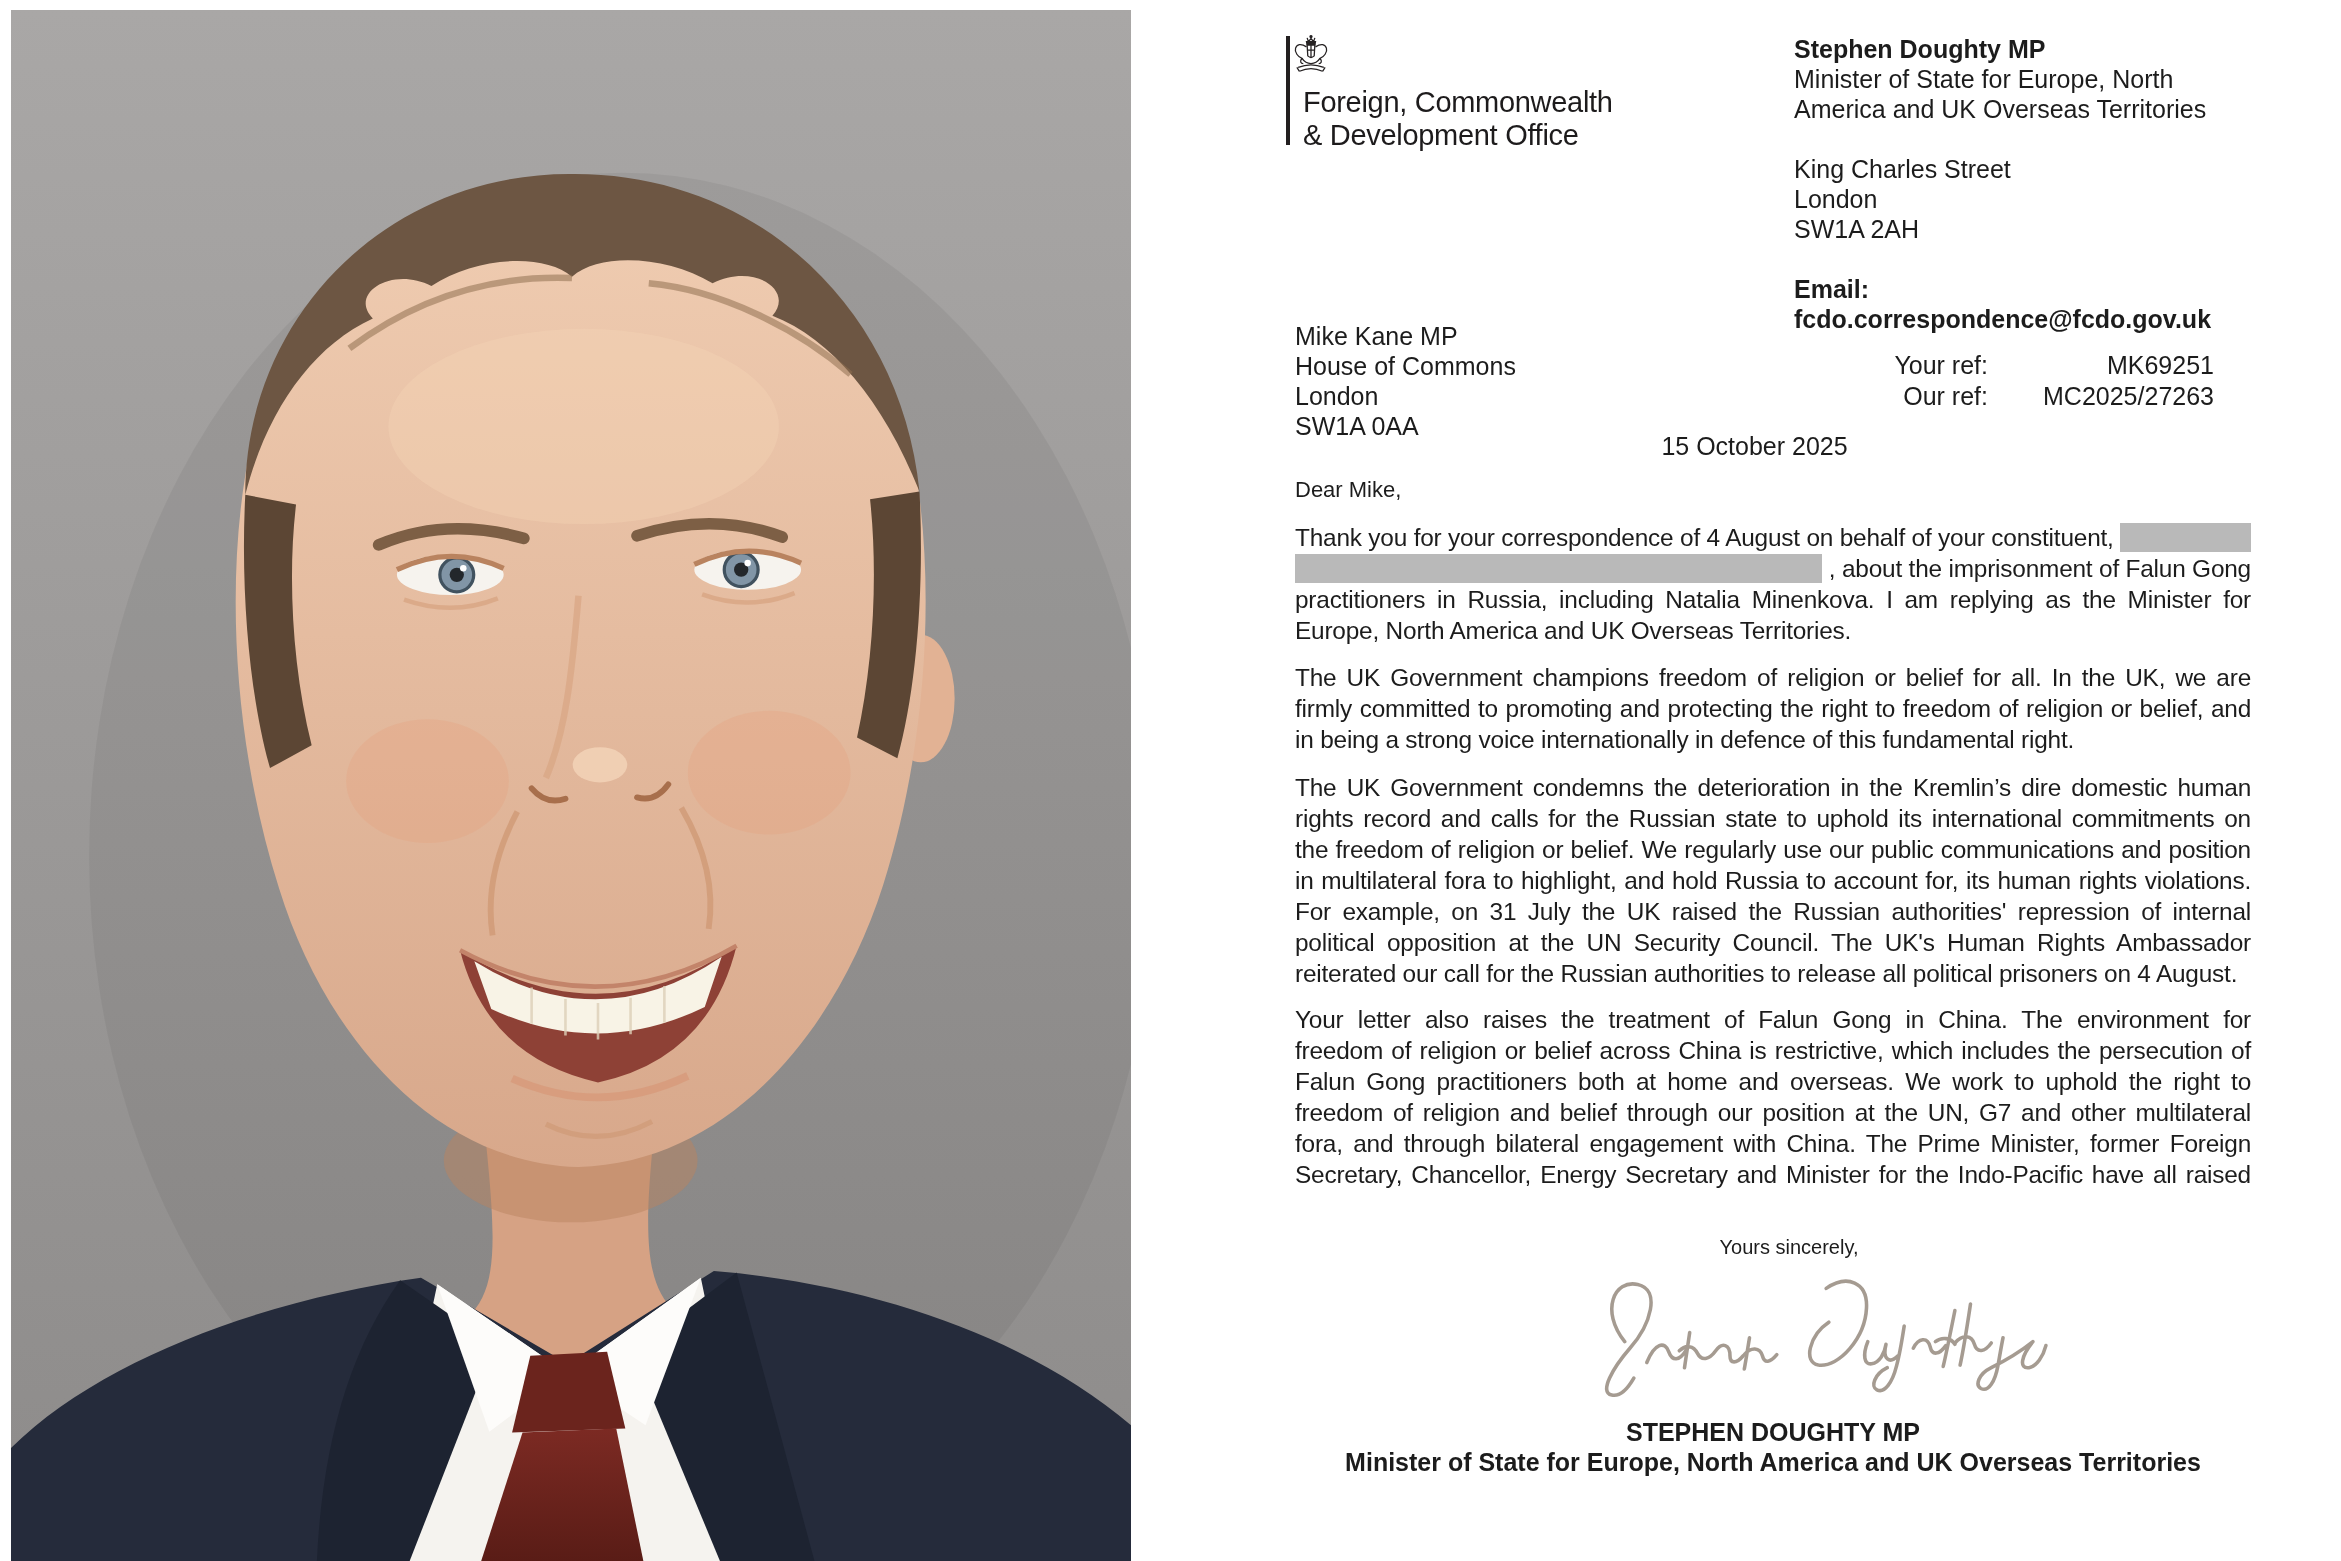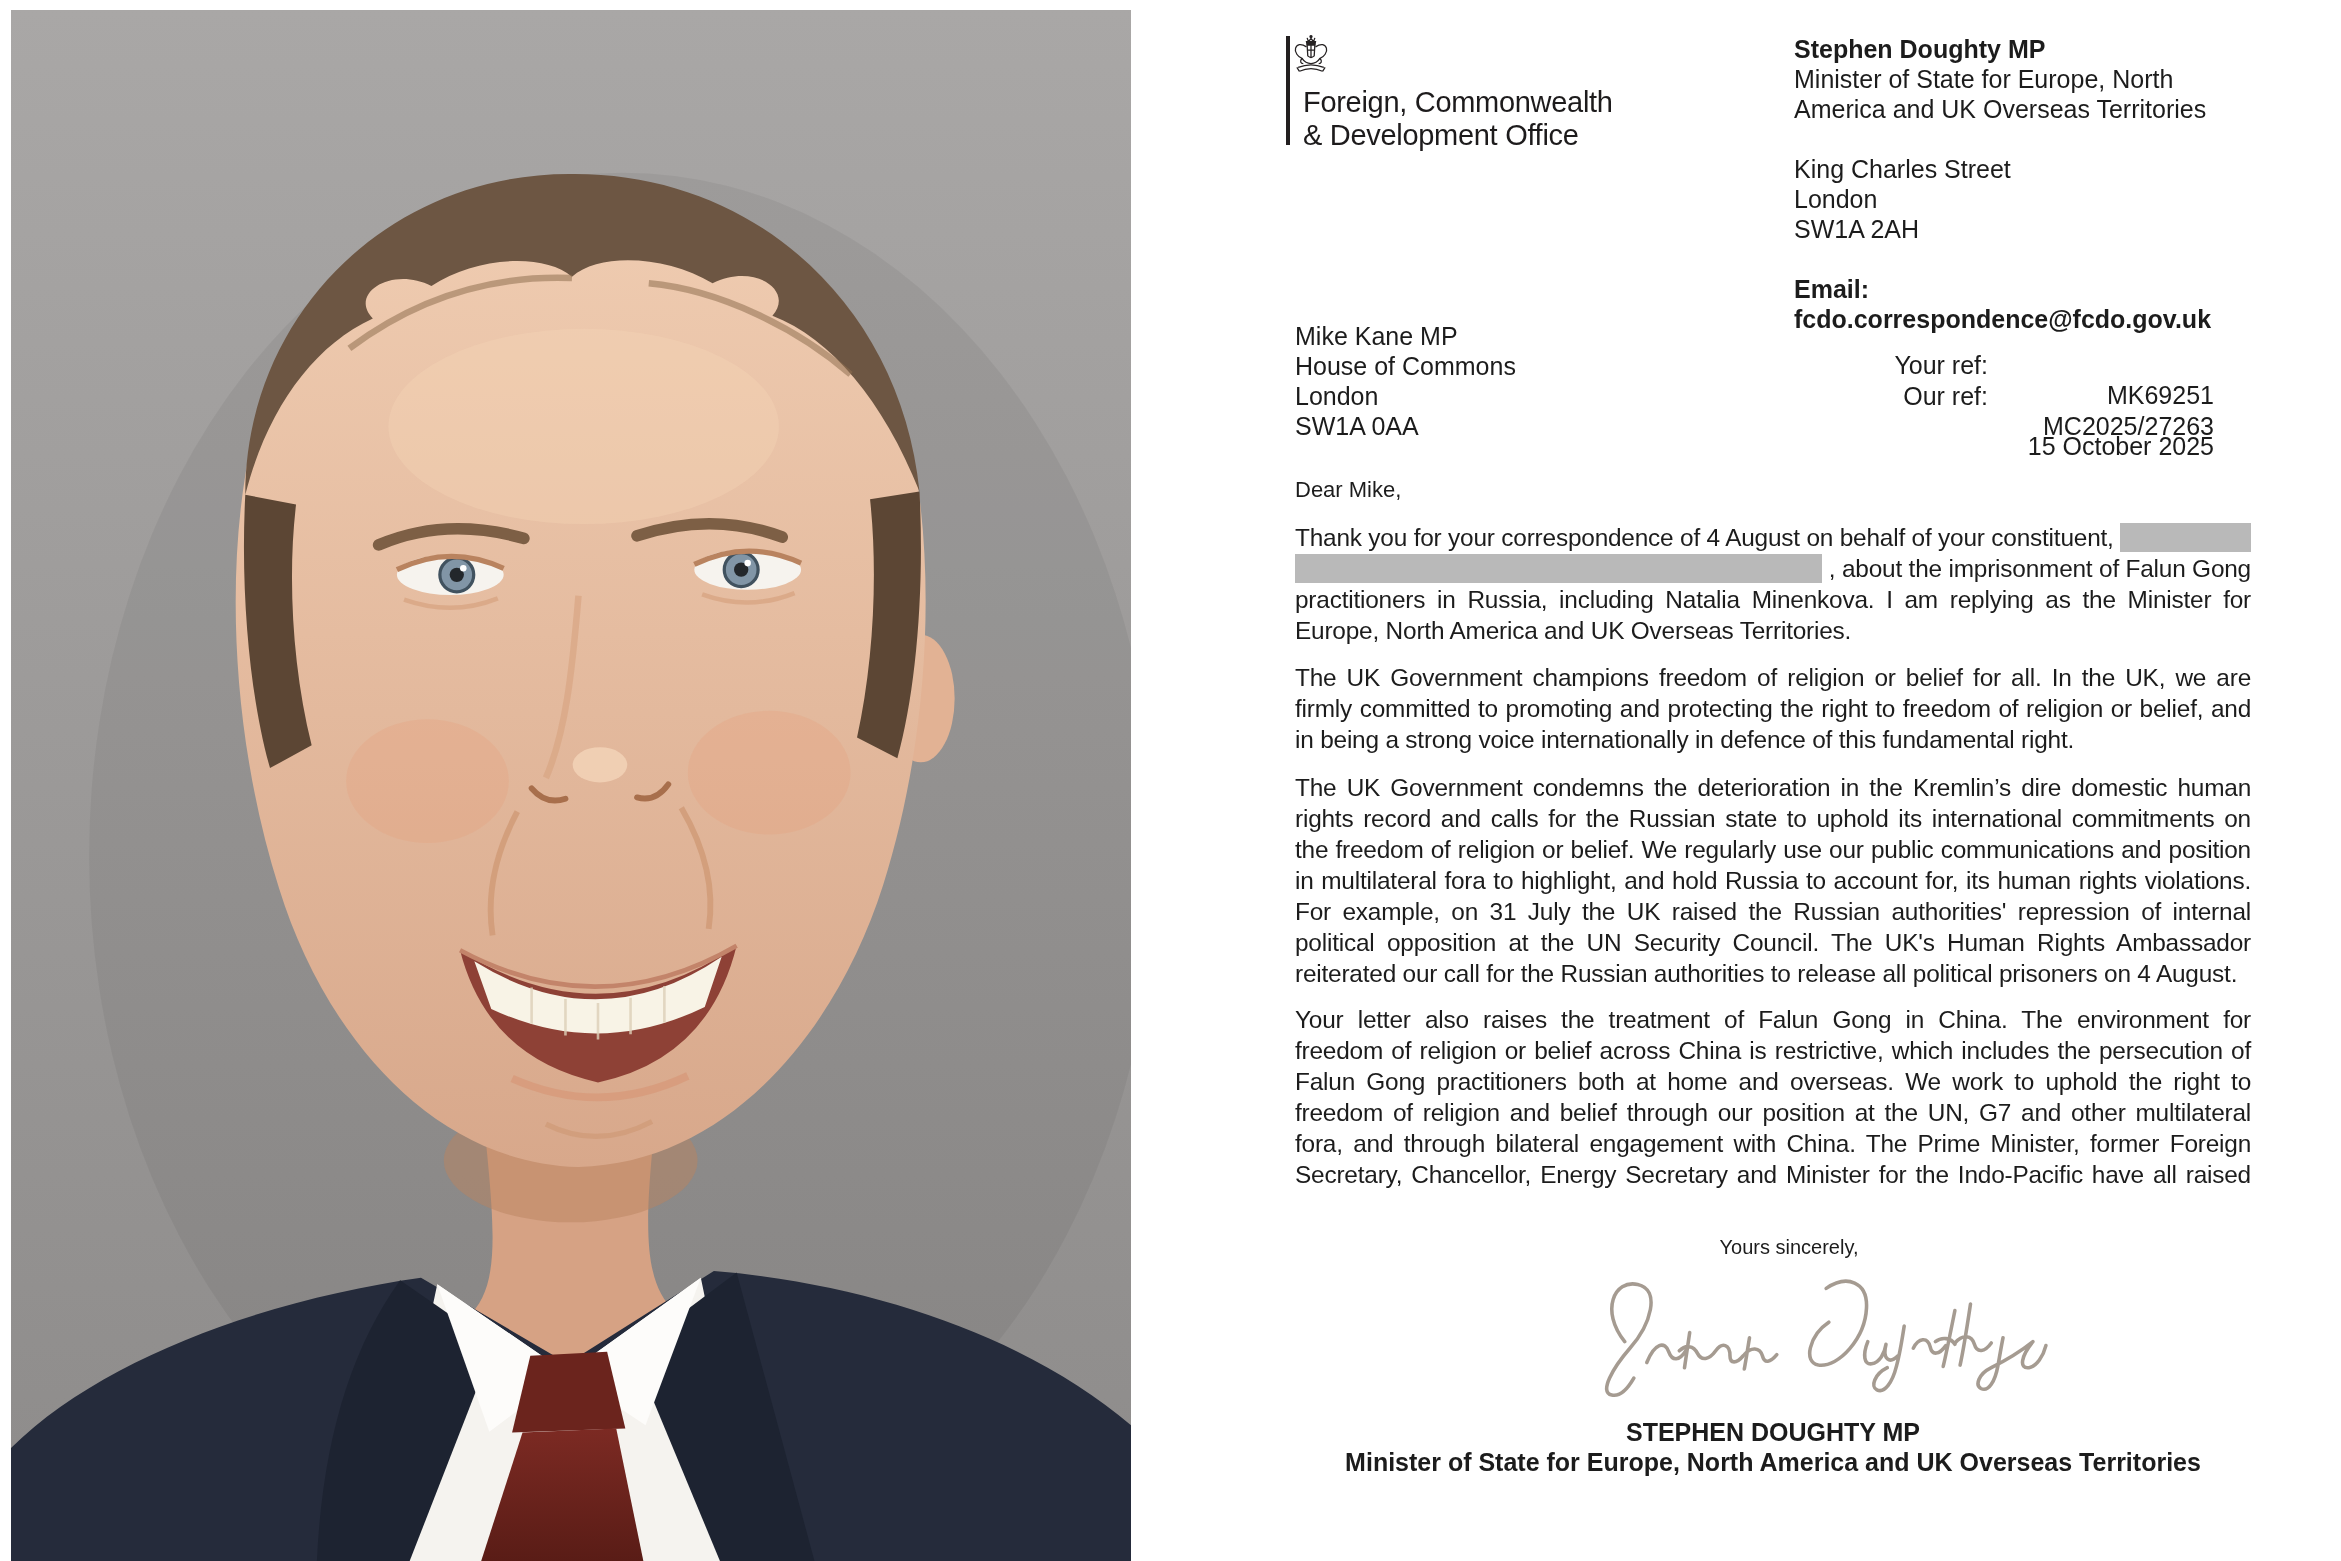--- a/index.html
+++ b/index.html
@@ -14,24 +14,24 @@
   
   .letter{position:absolute;left:0;top:0;width:2342px;height:1561px;}
   .abs{position:absolute;}
   .logo-bar{left:1286px;top:36px;width:3.9px;height:109px;background:#231f20;}
   .crest{left:1293px;top:34px;width:36px;height:47px;}
   .logo-text{left:1303px;top:86px;font-size:29px;line-height:33px;color:#1d1b1c;letter-spacing:-0.3px;}
   .min-block{left:1794px;top:34px;width:459px;font-size:25px;line-height:30px;}
   .min-block .gap{height:30px;}
   .b{font-weight:bold;}
   .recipient{left:1295px;top:321px;width:520px;font-size:25px;line-height:30px;}
-  .refrow{left:1295px;width:919px;font-size:25px;line-height:30px;display:flex;flex-direction:column;}
+  .refrow{left:1295px;width:919px;font-size:25px;line-height:30px;display:flex;}
   .refrow .lab{width:693px;text-align:right;}
   .refrow .val{flex:1;text-align:right;}
-  .dateline{left:1295px;top:432px;width:919px;font-size:25px;text-align:right;}
+  .dateline{left:1295px;top:432px;width:919px;font-size:25px;text-align:center;}
   .salutation{left:1295px;top:477px;width:956px;font-size:22px;}
   .para{left:1295px;width:956px;font-size:24.4px;letter-spacing:-0.2px;}
   .bline{height:31px;line-height:31px;text-align:justify;text-align-last:justify;white-space:nowrap;justify-content:flex-end;}
   .bline.last{text-align-last:left;}
   .flexline{display:flex;white-space:nowrap;}
   .flexline .just{flex:1;display:block;text-align:justify;text-align-last:justify;}
   .redact{background:#b9b9b9;height:29px;align-self:center;display:inline-block;}
   .redact.tail{flex:1;margin-left:6.5px;}
   .redact.lead{width:528px;margin-right:6.5px;}
   .valediction{left:1327px;top:1236px;width:924px;font-size:20px;text-align:center;}

